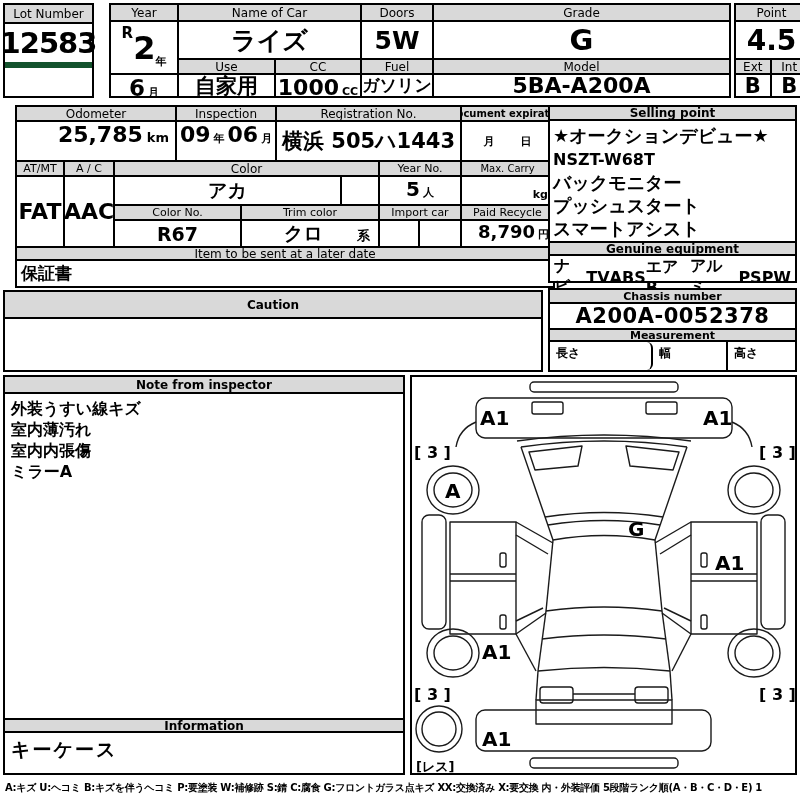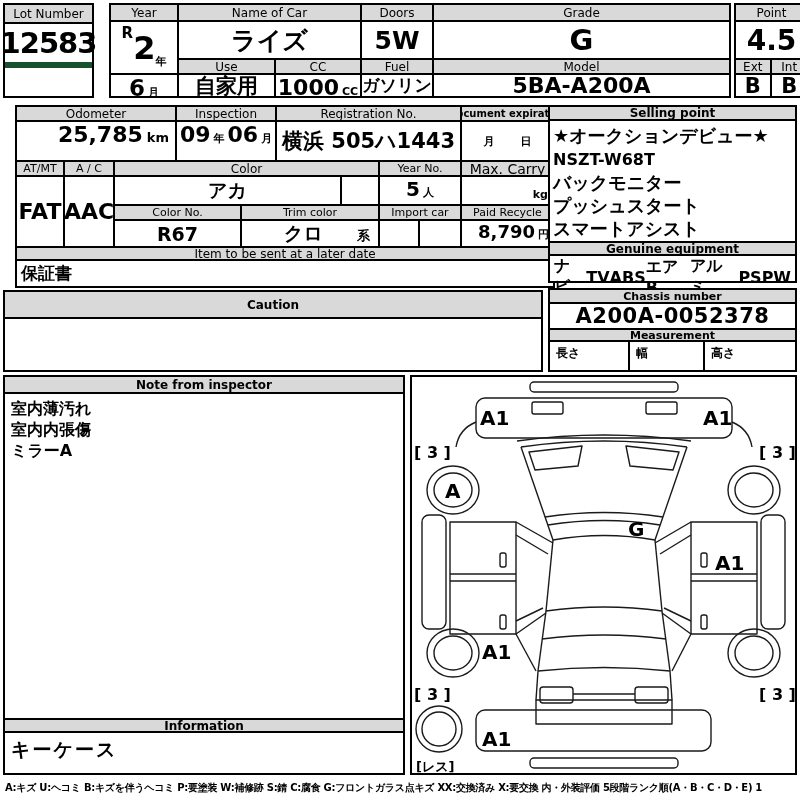--- a/index.html
+++ b/index.html
@@ -96,21 +96,21 @@
     <div class="c val" style="grid-area:2/6/3/10;font-size:21px;">横浜 505ハ1443</div>
     <div class="c val nr" style="grid-area:2/10/3/11;font-size:11px;gap:26px;">
       <span>月</span>
       <span>日</span>
     </div>
 
     <div class="c hd" style="grid-area:3/1/4/2;font-size:11px;">AT/MT</div>
     <div class="c hd" style="grid-area:3/2/4/3;font-size:11px;">A / C</div>
     <div class="c hd" style="grid-area:3/3/4/8;">Color</div>
     <div class="c hd" style="grid-area:3/8/4/10;font-size:11px;">Year No.</div>
-    <div class="c hd nr" style="grid-area:3/10/4/11;font-size:14px;text-align:right;">Max. Carry</div>
+    <div class="c hd nr" style="grid-area:3/10/4/11;font-size:10px;text-align:right;">Max. Carry</div>
 
     <div class="c val" style="grid-area:4/1/7/2;font-size:22px;">FAT</div>
     <div class="c val" style="grid-area:4/2/7/3;font-size:22px;">AAC</div>
     <div class="c val" style="grid-area:4/3/5/7;font-size:19px;">アカ</div>
     <div class="c" style="grid-area:4/7/5/8;"></div>
     <div class="c val base" style="grid-area:4/8/5/10;">
       <span style="font-size:20px;">5</span>
       <span class="u">人</span>
     </div>
     <div class="c val nr right" style="grid-area:4/10/5/11;font-size:11px;padding-right:5px;align-items:flex-end;padding-bottom:3px;">kg</div>
@@ -160,29 +160,30 @@
   <div class="box stack" style="left:3px;top:290px;width:540px;height:82px;">
     <div class="bar bar0" style="height:27px;">Caution</div>
     <div style="flex:1;font-size:15px;padding:2px 4px;"></div>
   </div>
 
   <div class="box stack" style="left:548px;top:288px;width:249px;height:84px;">
     <div class="bar bar0" style="height:14px;font-size:11px;">Chassis number</div>
     <div class="val" style="height:24px;display:flex;align-items:center;justify-content:center;font-size:21px;letter-spacing:0.5px;">A200A-0052378</div>
     <div class="bar" style="height:14px;font-size:11px;">Measurement</div>
     <div style="flex:1;display:flex;">
-      <div style="width:80px;border-right:2px solid #000;font-size:12px;padding:3px 4px 0 6px;box-sizing:border-box;">長さ</div>
+      <div style="width:103px;border-right:2px solid #000;font-size:12px;padding:3px 4px 0 6px;box-sizing:border-box;border-radius:6px;">長さ</div>
       <div style="width:75px;border-right:2px solid #000;font-size:12px;padding:3px 0 0 6px;box-sizing:border-box;">幅</div>
       <div style="flex:1;font-size:12px;padding:3px 0 0 6px;">高さ</div>
     </div>
   </div>
 
   <div class="box" style="left:3px;top:375px;width:402px;height:400px;">
     <div class="bar bar0" style="height:17px;">Note from inspector</div>
     <div style="padding:4px 6px;font-size:16px;line-height:21px;">
+      <div>外装うすい線キズ</div>
       <div>室内薄汚れ</div>
       <div>室内内張傷</div>
       <div>ミラーA</div>
     </div>
     <div class="bar" style="position:absolute;left:0;top:341px;width:100%;height:15px;">Information</div>
     <div style="position:absolute;left:0;top:360px;width:100%;padding-left:6px;font-size:19px;letter-spacing:2px;box-sizing:border-box;">キーケース</div>
   </div>
 
   <div class="box" style="left:410px;top:375px;width:387px;height:400px;">
     <svg width="383" height="396" viewBox="0 0 383 396">

